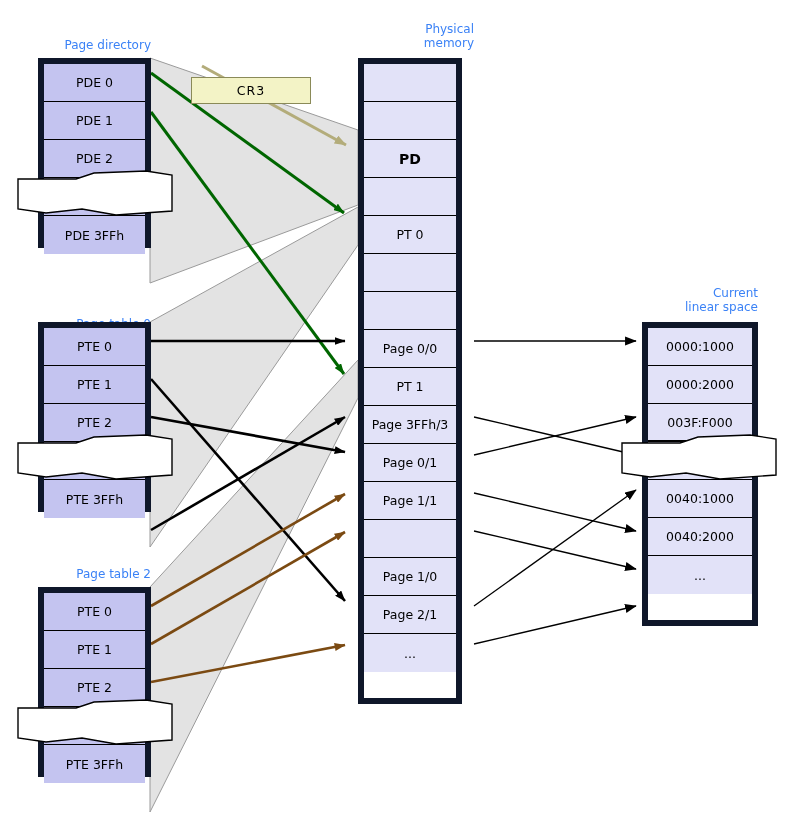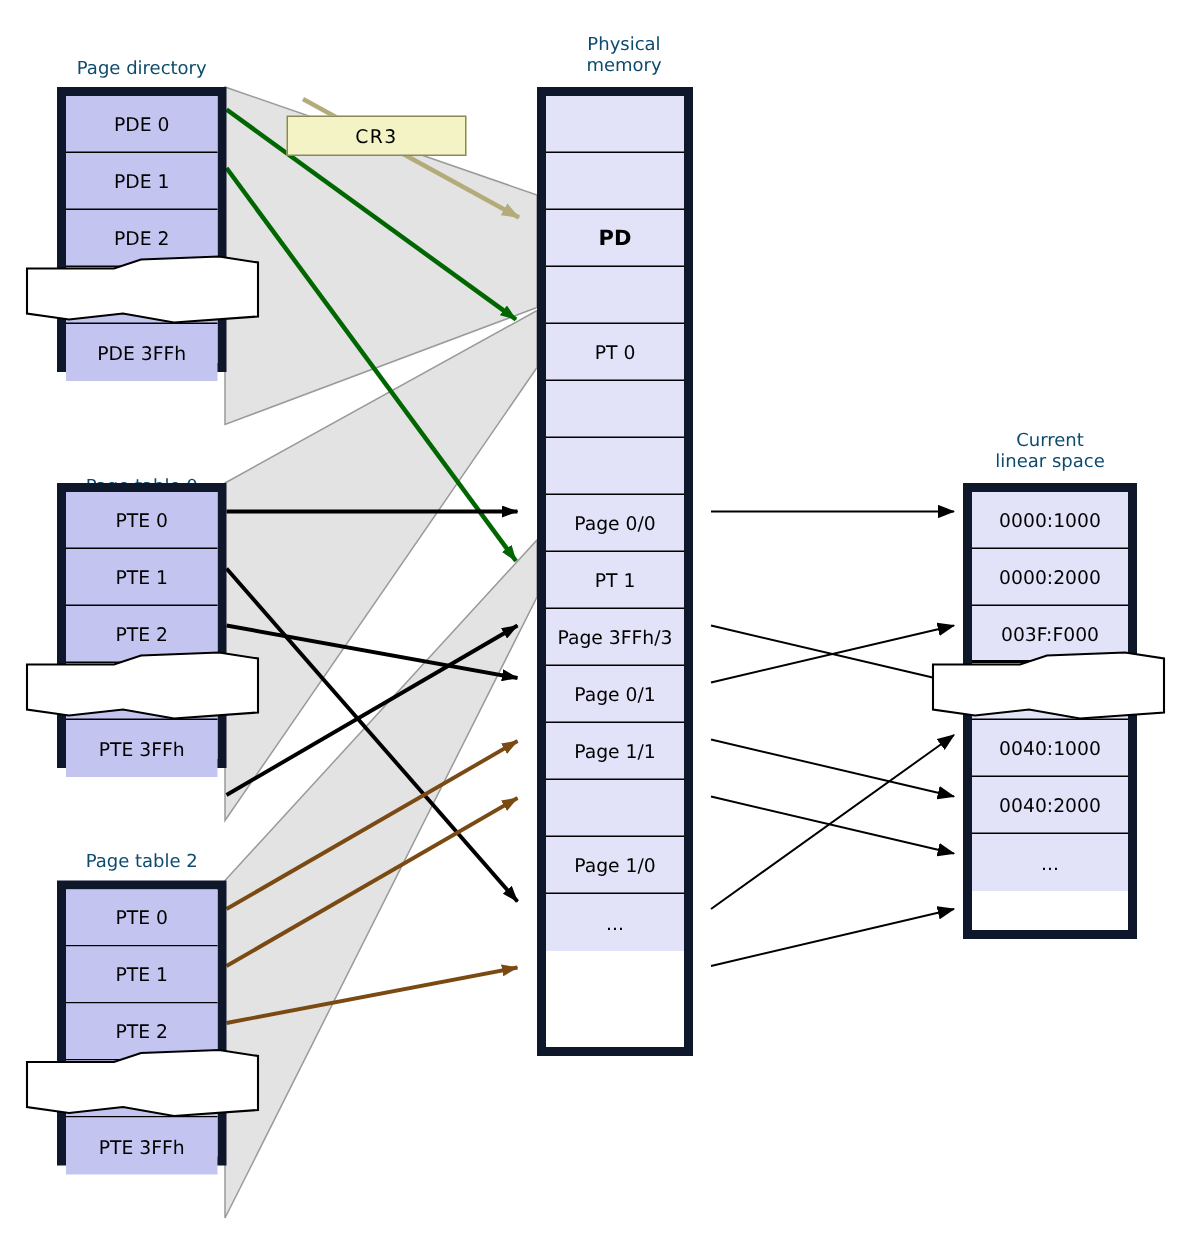--- a/index.html
+++ b/index.html
@@ -1,22 +1,22 @@
 <!DOCTYPE html>
 <html><head>
 <meta charset="utf-8">
 <style>
   html,body{margin:0;padding:0;background:#ffffff;}
   body{width:794px;height:831px;position:relative;overflow:hidden;
        font-family:"DejaVu Sans","Liberation Sans",sans-serif;
        color:#000;}
   #stage{position:absolute;left:0;top:0;width:794px;height:831px;}
   svg#wires{position:absolute;left:0;top:0;width:794px;height:831px;}
-  .col-title{position:absolute;text-align:center;font-size:12px;line-height:14px;
-             color:#0c4a6e;white-space:pre-line;}
+  .col-title{position:absolute;text-align:right;font-size:12px;line-height:14px;
+             color:#3b82f6;white-space:pre-line;}
   .tbl{position:absolute;border:6px solid #0f172a;box-sizing:border-box;}
   .cell{box-sizing:border-box;border-bottom:1px solid #000;
         display:flex;align-items:center;justify-content:center;
         font-size:12.5px;color:#000;}
   .cell:last-child{border-bottom:none;}
   .cell.dark{background:#c4c4f0;}
   .cell.light{background:#e2e2f8;}
   .cell.bold{font-weight:bold;font-size:14px;}
   .cell.thickline{border-bottom:2px solid #000;}
   .cr3{position:absolute;background:#f3f3c6;border:1px solid #8a8a58;
@@ -167,20 +167,21 @@
     <div class="cell light" style="height:38px">PT 0</div>
     <div class="cell light" style="height:38px"></div>
     <div class="cell light" style="height:38px"></div>
     <div class="cell light" style="height:38px">Page 0/0</div>
     <div class="cell light" style="height:38px">PT 1</div>
     <div class="cell light" style="height:38px">Page 3FFh/3</div>
     <div class="cell light" style="height:38px">Page 0/1</div>
     <div class="cell light" style="height:38px">Page 1/1</div>
     <div class="cell light" style="height:38px"></div>
     <div class="cell light" style="height:38px">Page 1/0</div>
+    <div class="cell light" style="height:38px">Page 2/1</div>
     <div class="cell light" style="height:38px">...</div>
   </div>
 
   <div class="col-title" style="left:642px;top:286px;width:116px;">Current
 linear space</div>
   <div class="tbl" style="left:642px;top:322px;width:116px;height:304px;">
     <div class="cell light" style="height:38px">0000:1000</div>
     <div class="cell light" style="height:38px">0000:2000</div>
     <div class="cell light thickline" style="height:38px">003F:F000</div>
     <div class="cell light" style="height:38px">0040:0000</div>

